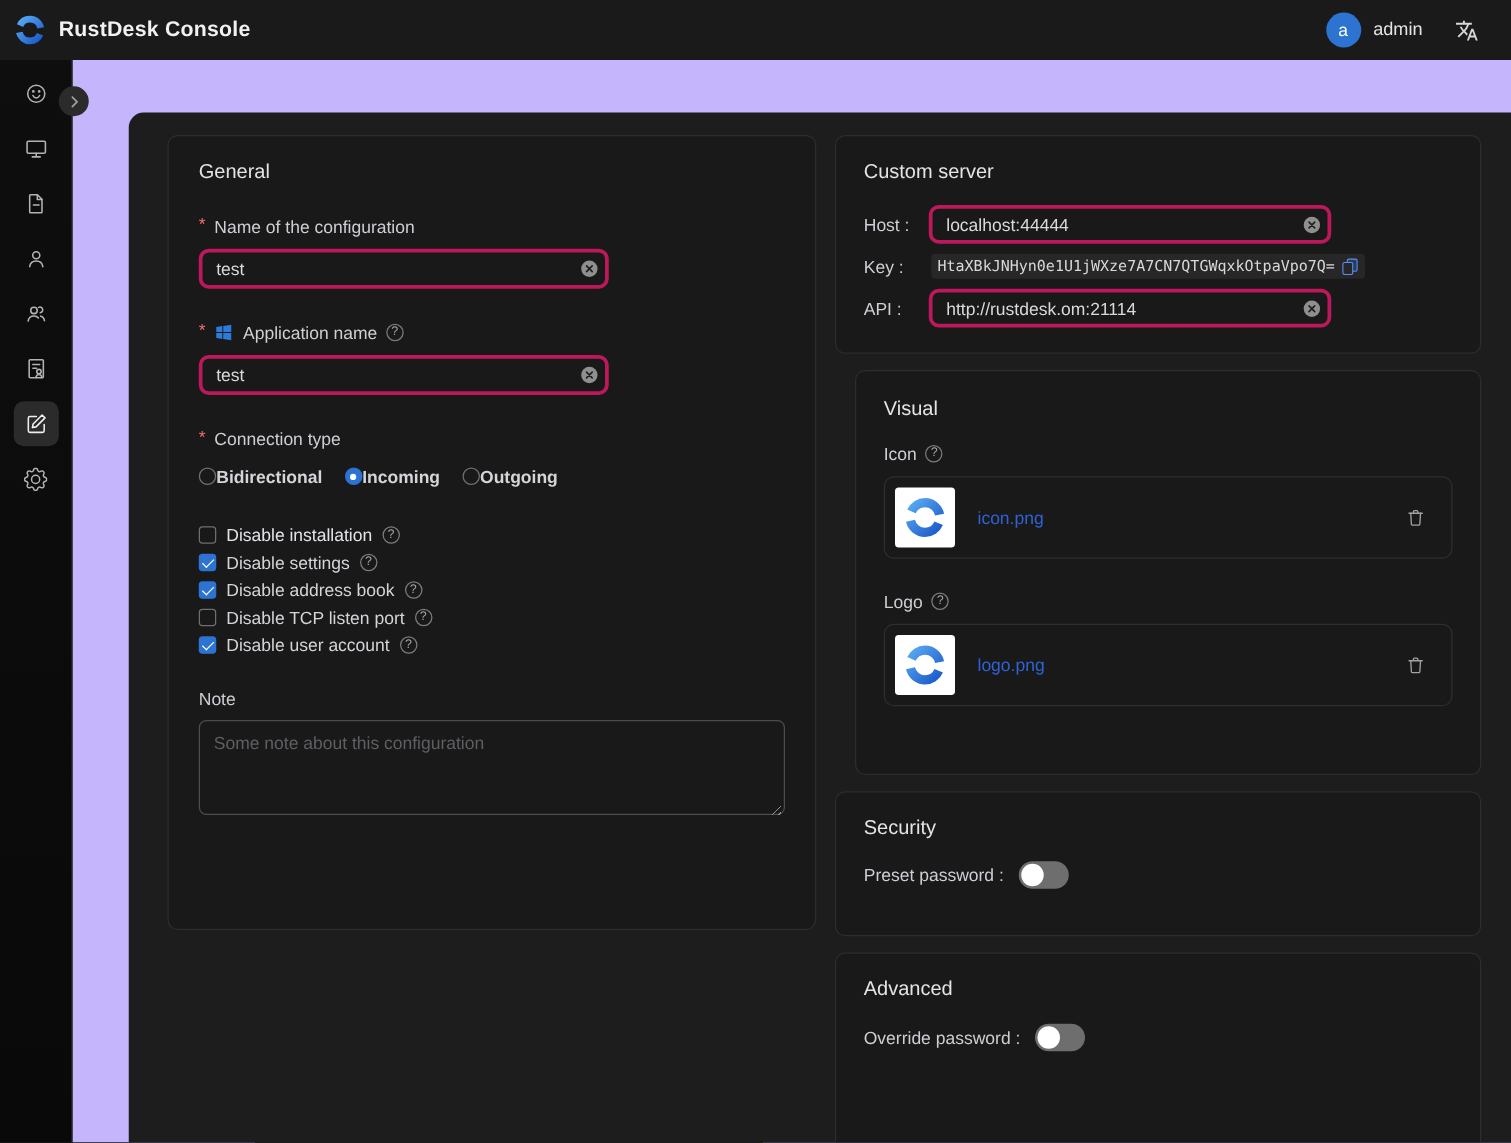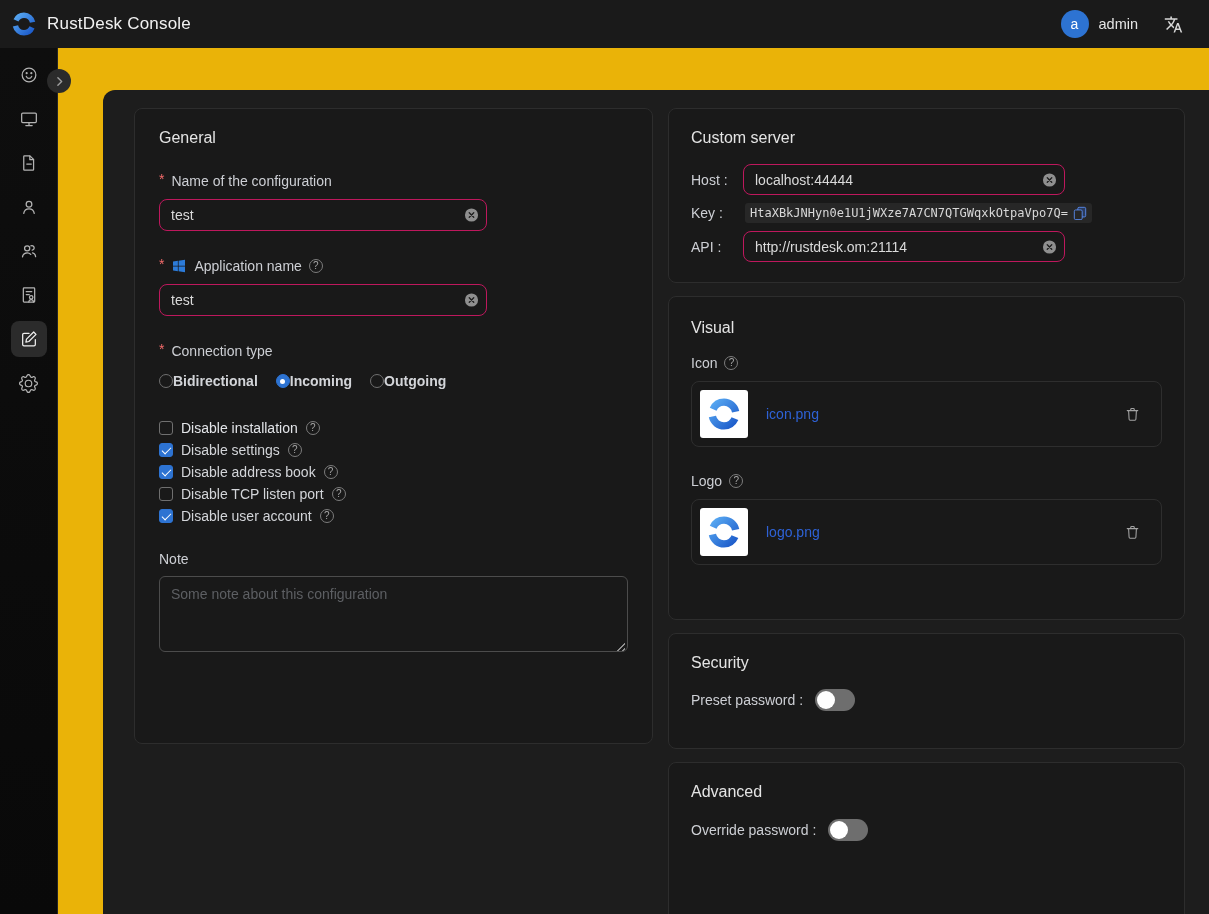--- a/index.html
+++ b/index.html
@@ -11,21 +11,21 @@
     -webkit-font-smoothing:antialiased;
   }
 
   
   .app-header {
     position:absolute; top:0; left:0; right:0; height:48px;
     background:#1a1a1a; display:flex; align-items:center; justify-content:space-between;
     padding:0 26px 0 10px; z-index:10;
   }
   .brand { display:flex; align-items:center; gap:9px; }
-  .brand-title { font-size:17px; font-weight:400; color:#f1f1f1; letter-spacing:.2px; }
+  .brand-title { font-size:17px; font-weight:700; color:#f1f1f1; letter-spacing:.2px; }
   .hdr-right { display:flex; align-items:center; }
   .avatar {
     width:28px; height:28px; border-radius:50%; background:#2d73d2; color:#fff;
     font-size:14px; display:flex; align-items:center; justify-content:center; cursor:pointer;
   }
   .user-name { font-size:14.5px; color:#e4e4e4; margin:0 0 0 10px; cursor:pointer; }
   .translate-btn { margin-left:26px; display:flex; cursor:pointer; background:none; border:none; }
 
   
   .sidebar {
@@ -40,21 +40,21 @@
   }
   .sb-item.active .sb-icon { background:#2b2b2b; color:#efefef; }
 
   .collapse-btn {
     position:absolute; left:47px; top:69px; width:24px; height:24px; border-radius:50%;
     background:#2b2b2b; border:none; color:#9e9e9e; cursor:pointer; z-index:12;
     display:flex; align-items:center; justify-content:center;
   }
 
   
-  .main-area { position:absolute; top:48px; left:58px; right:0; bottom:0; background:#eab308; }
+  .main-area { position:absolute; top:48px; left:58px; right:0; bottom:0; background:#c4b5fd; }
   .page {
     position:absolute; left:45px; top:42px; right:0; bottom:0;
     background:#1d1d1d; border-top-left-radius:12px;
     padding:18px 24px 0 31px; display:flex; gap:15px; overflow:hidden;
   }
   .card { background:#191919; border:1px solid #2d2d2d; border-radius:8px; }
   .col-left { width:519px; flex:none; }
   .col-right { width:517px; flex:none; display:flex; flex-direction:column; gap:13px;border-radius:26px; }
   .card-title { font-size:16px; color:#e4e4e4; }
 
@@ -63,21 +63,21 @@
   .general-card .card-title { margin-bottom:26px; }
   .field-label { display:flex; align-items:center; gap:7px; font-size:14px; color:#cdcfd4; margin-bottom:10px; }
   .star { color:#f56c6c; font-size:14px; line-height:1; transform:translateY(-2px); }
   .help {
     width:14px; height:14px; border:1px solid #7c7c7c; border-radius:50%;
     color:#a6a6a6; font-size:10px; line-height:1; display:inline-flex;
     align-items:center; justify-content:center; cursor:pointer; flex:none;
   }
   .input-wrap { position:relative; width:328px; margin-bottom:27px; }
   .text-input {
-    width:100%; height:32px; background:transparent; border:1px solid #be185d; border-radius:8px;
+    width:100%; height:32px; background:transparent; border:3px solid #be185d; border-radius:8px;
     color:#dadada; font-size:14px; padding:0 30px 0 11px; outline:none; font-family:inherit;
   }
   .clear-btn { position:absolute; right:8px; top:50%; transform:translateY(-50%); display:flex; cursor:pointer; background:none; border:none; padding:0; }
 
   .conn-label { margin-bottom:14px; }
   .radio-row { display:flex; gap:18px; margin-bottom:28px; }
   .radio { display:flex; align-items:center; gap:0; font-size:14px; color:#d3d5d9; cursor:pointer;font-weight:bold; }
   .rd { width:14px; height:14px; border:1px solid #6f6f6f; border-radius:50%; position:relative; flex:none; }
   .radio.checked .rd { background:#2d73d2; border-color:#2d73d2; }
   .radio.checked .rd::after {
@@ -116,21 +116,21 @@
   .cs-input-wrap { position:relative; width:322px; }
   .cs-input-wrap .text-input { height:31px; }
   .key-chip {
     display:inline-flex; align-items:center; gap:5px; background:#272727; border-radius:3px;
     padding:3px 5px; margin-left:2px; cursor:default;
   }
   .key-text { font-family:"DejaVu Sans Mono", monospace; font-size:12px; color:#d8d8d8; white-space:nowrap; }
   .copy-btn { display:flex; background:none; border:none; padding:0; cursor:pointer; }
 
   
-  .visual-card { height:324px; padding:22px; flex:none; }
+  .visual-card { height:324px; padding:22px; flex:none;margin-left:16px; }
   .visual-card .card-title { margin-bottom:18px; }
   .upload-label { display:flex; align-items:center; gap:7px; font-size:14px; color:#cdcfd4; margin-bottom:10px; }
   .file-row {
     height:66px; border:1px solid #2e2e2e; border-radius:8px;
     display:flex; align-items:center; padding:0 20px 0 8px; margin-bottom:26px;
   }
   .thumb {
     width:48px; height:48px; background:#fff; border-radius:3px; margin-right:18px; flex:none;
     display:flex; align-items:center; justify-content:center;
   }

